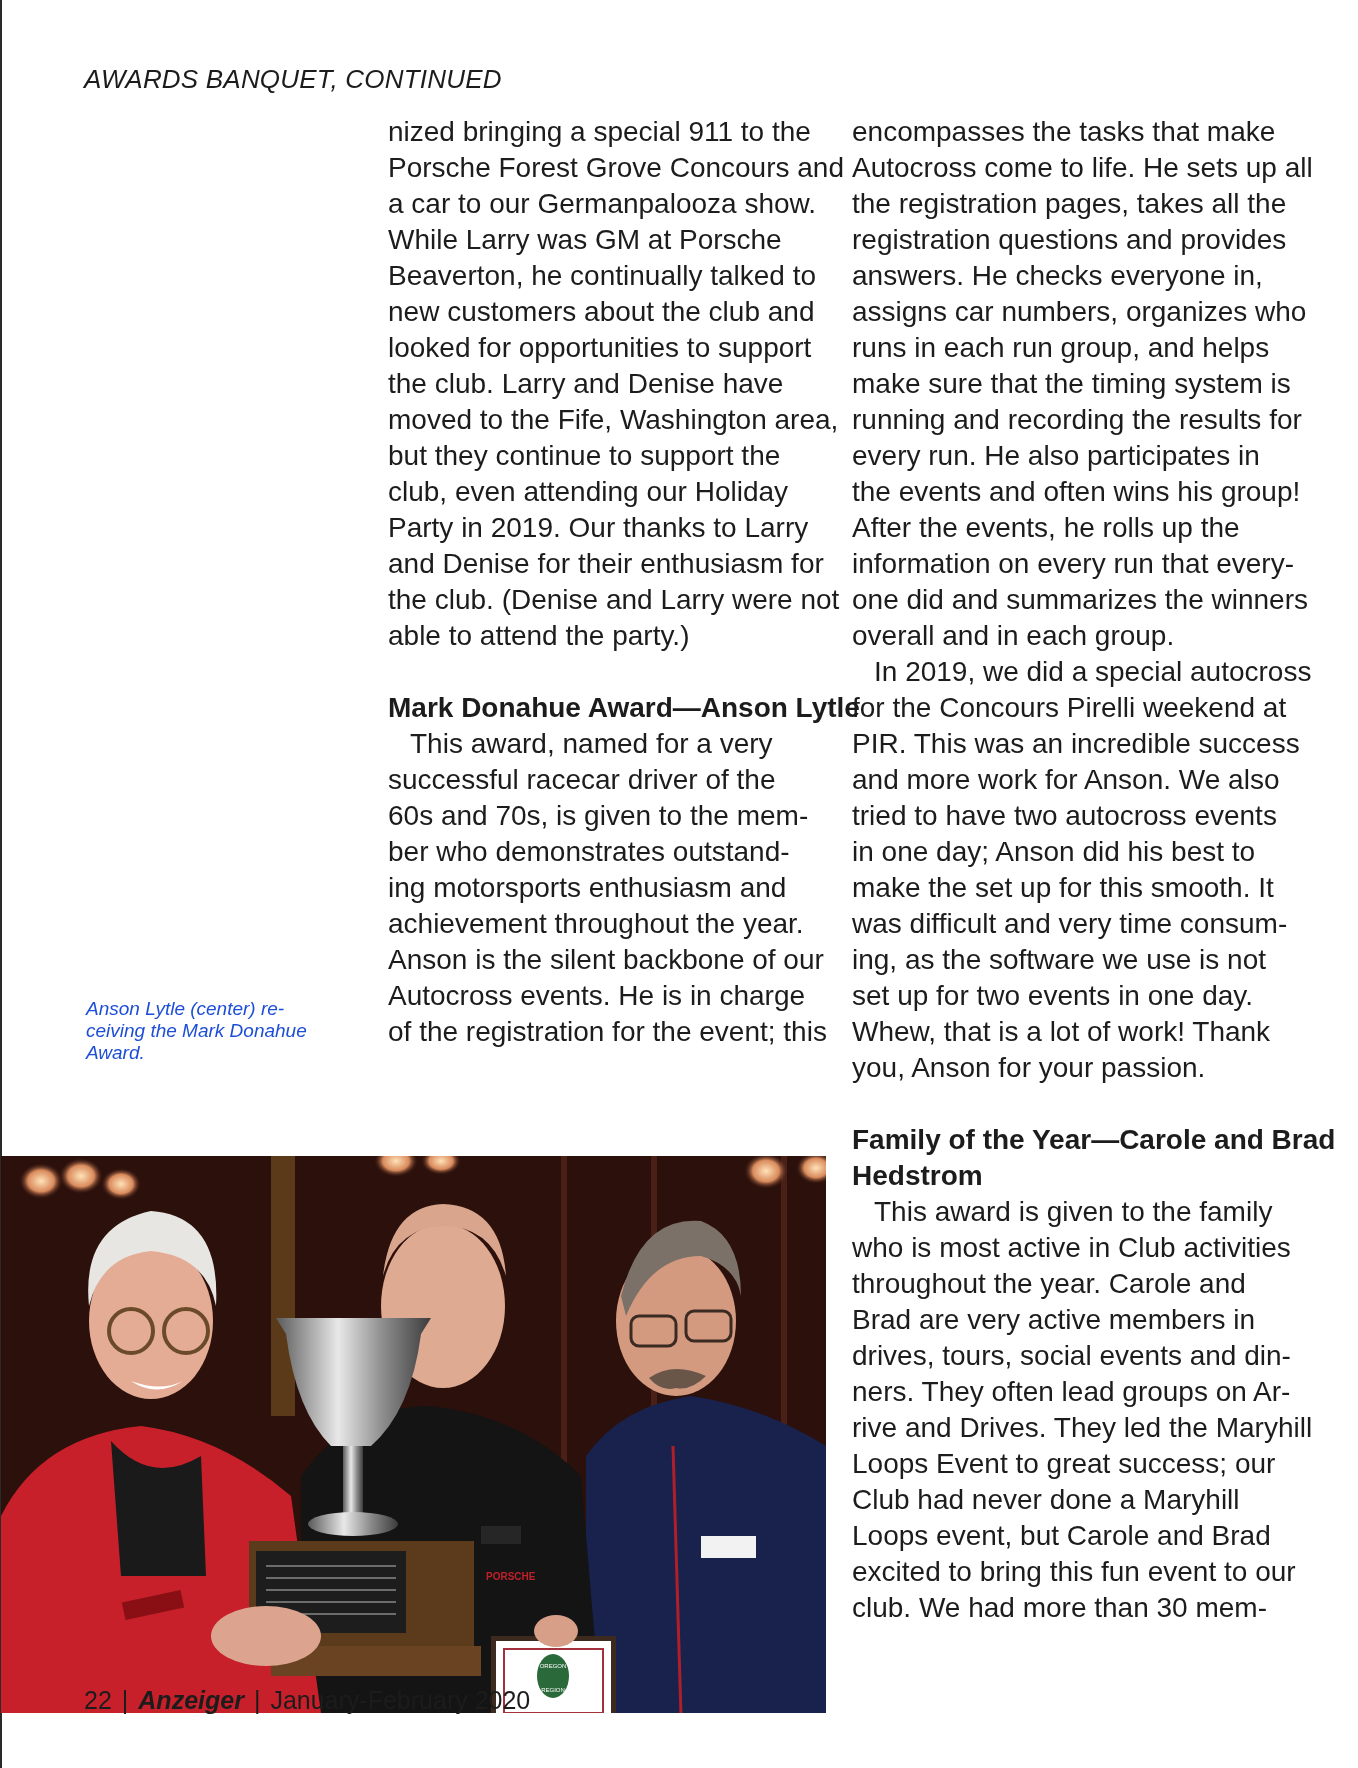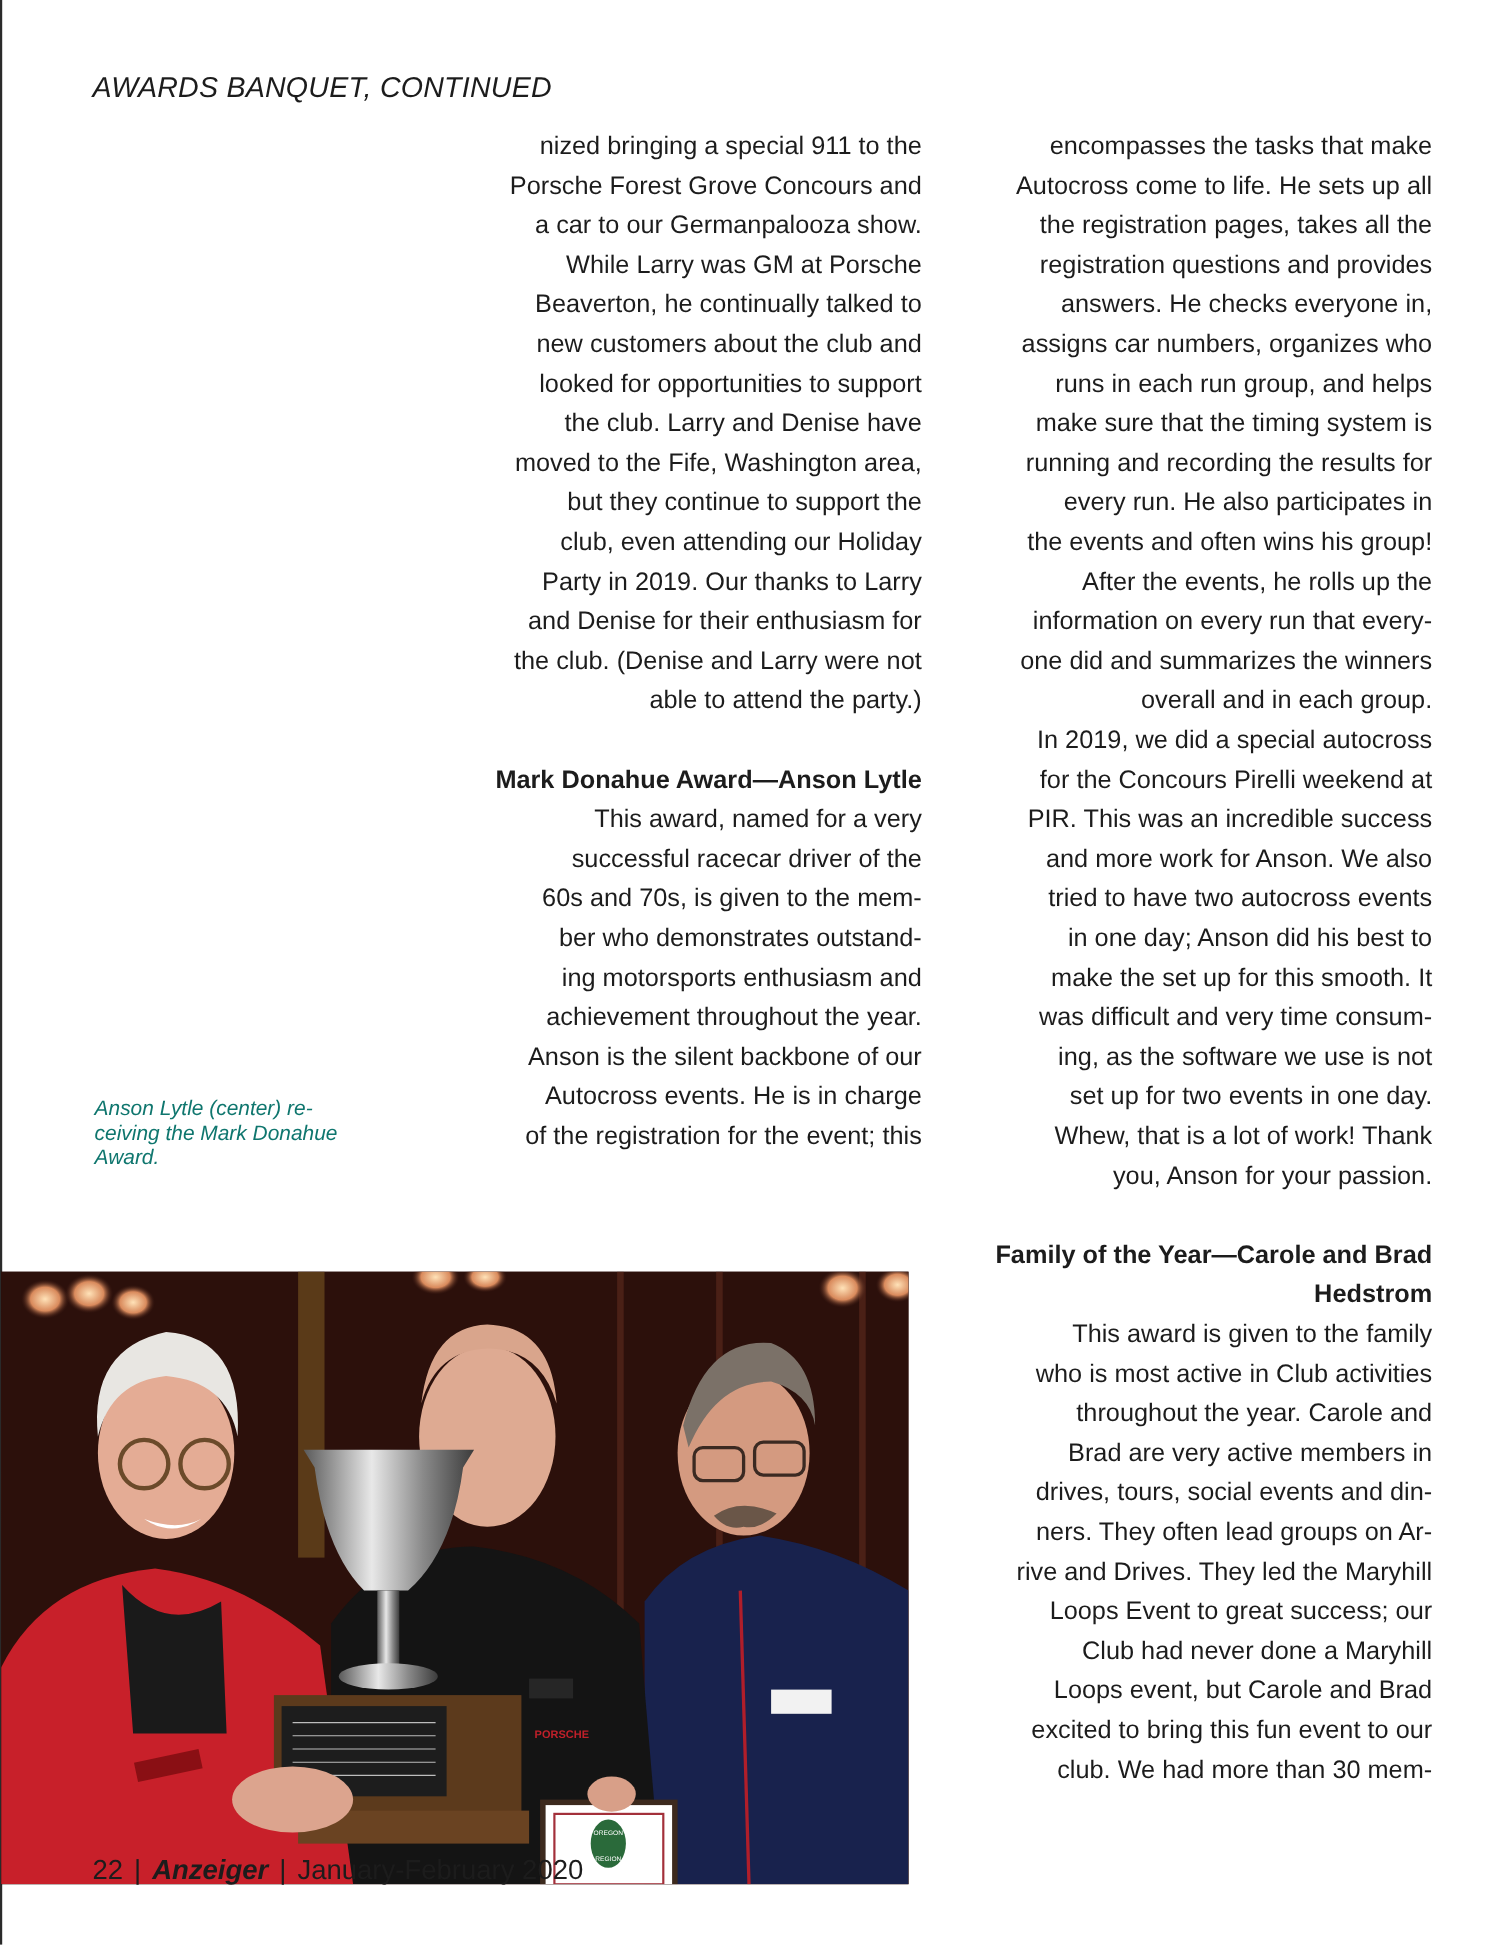--- a/index.html
+++ b/index.html
@@ -1,29 +1,29 @@
 <!DOCTYPE html>
 <html><head>
 <meta charset="utf-8">
 <style>
   html, body { margin: 0; padding: 0; background: #ffffff; }
   body { width: 1358px; height: 1768px; position: relative; overflow: hidden;
          font-family: "Liberation Sans", "DejaVu Sans", sans-serif; color: #1c1c1c; }
   .edge-line { position: absolute; left: 0; top: 0; width: 2px; height: 1768px; background: #2a2a2a; }
   .section-header { position: absolute; left: 84px; top: 64px; font-size: 26px; font-style: italic;
                     letter-spacing: 0.2px; color: #1c1c1c; }
-  .col { position: absolute; top: 114px; font-size: 23px; line-height: 36px; color: #1c1c1c; text-align: right; }
+  .col { position: absolute; top: 114px; font-size: 28px; line-height: 36px; color: #1c1c1c; }
   .col-mid { left: 388px; width: 450px; }
   .col-right { left: 852px; width: 450px; }
   .col .ln { display: block; white-space: nowrap; height: 36px; }
   .col .ln.indent { padding-left: 22px; }
   .col .ln.head { font-weight: bold; }
   .col .gap { display: block; height: 36px; }
   .caption { position: absolute; left: 86px; top: 998px; width: 270px; font-size: 19px; line-height: 22px;
-             font-style: italic; color: #0f766e; }
+             font-style: italic; color: #1d4ed8; }
   .caption .ln { display: block; white-space: nowrap; }
   .photo { position: absolute; left: 1px; top: 1156px; width: 825px; height: 557px; overflow: hidden;
            background: linear-gradient(180deg, #2a0e0a 0%, #3a1812 35%, #2b120d 100%); }
   .footer { position: absolute; left: 84px; top: 1686px; font-size: 25px; color: #1c1c1c; white-space: nowrap; }
   .footer .sep { margin: 0 10px; }
   .footer .pub { font-weight: bold; font-style: italic; }
 </style>
 </head>
 <body>
 

